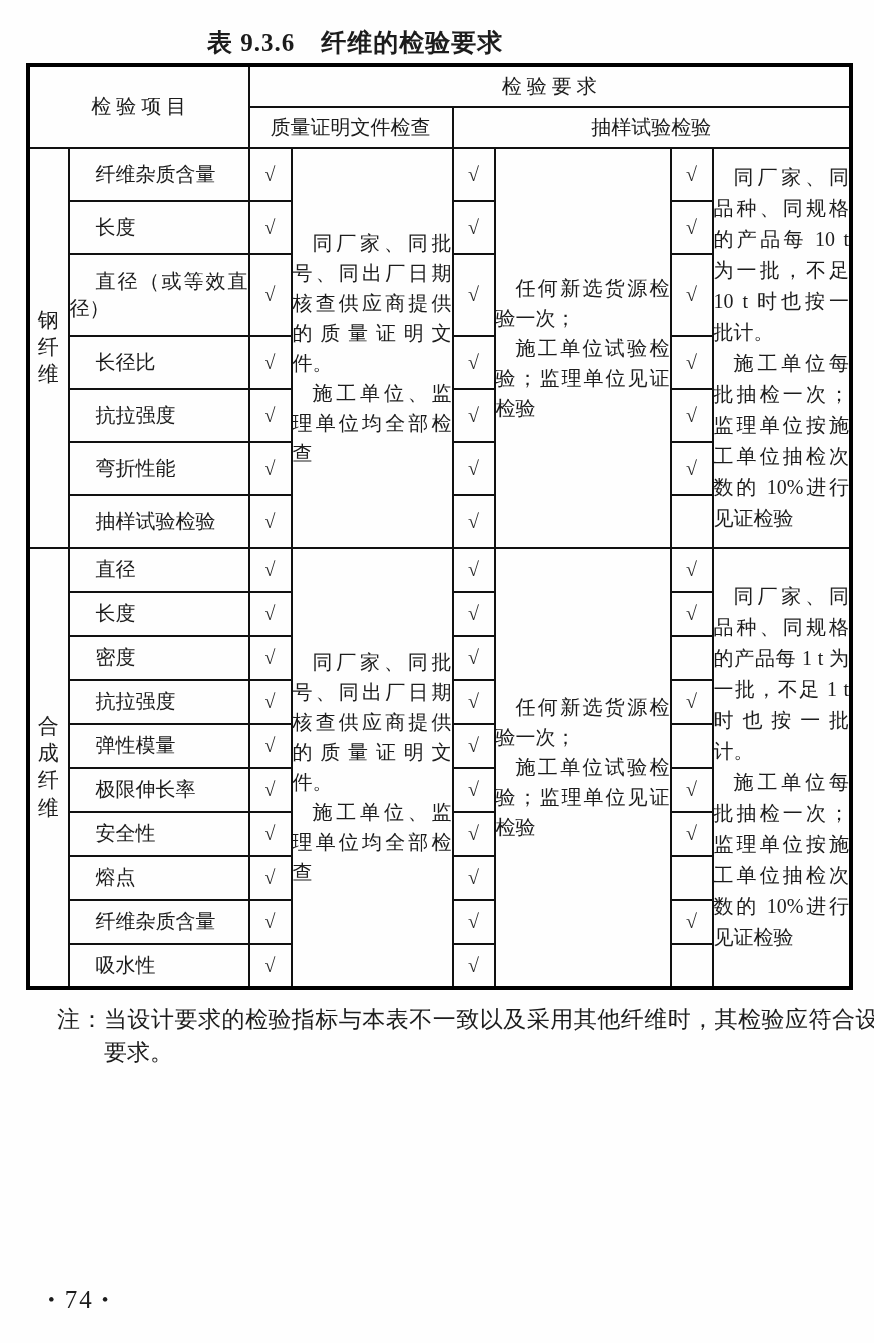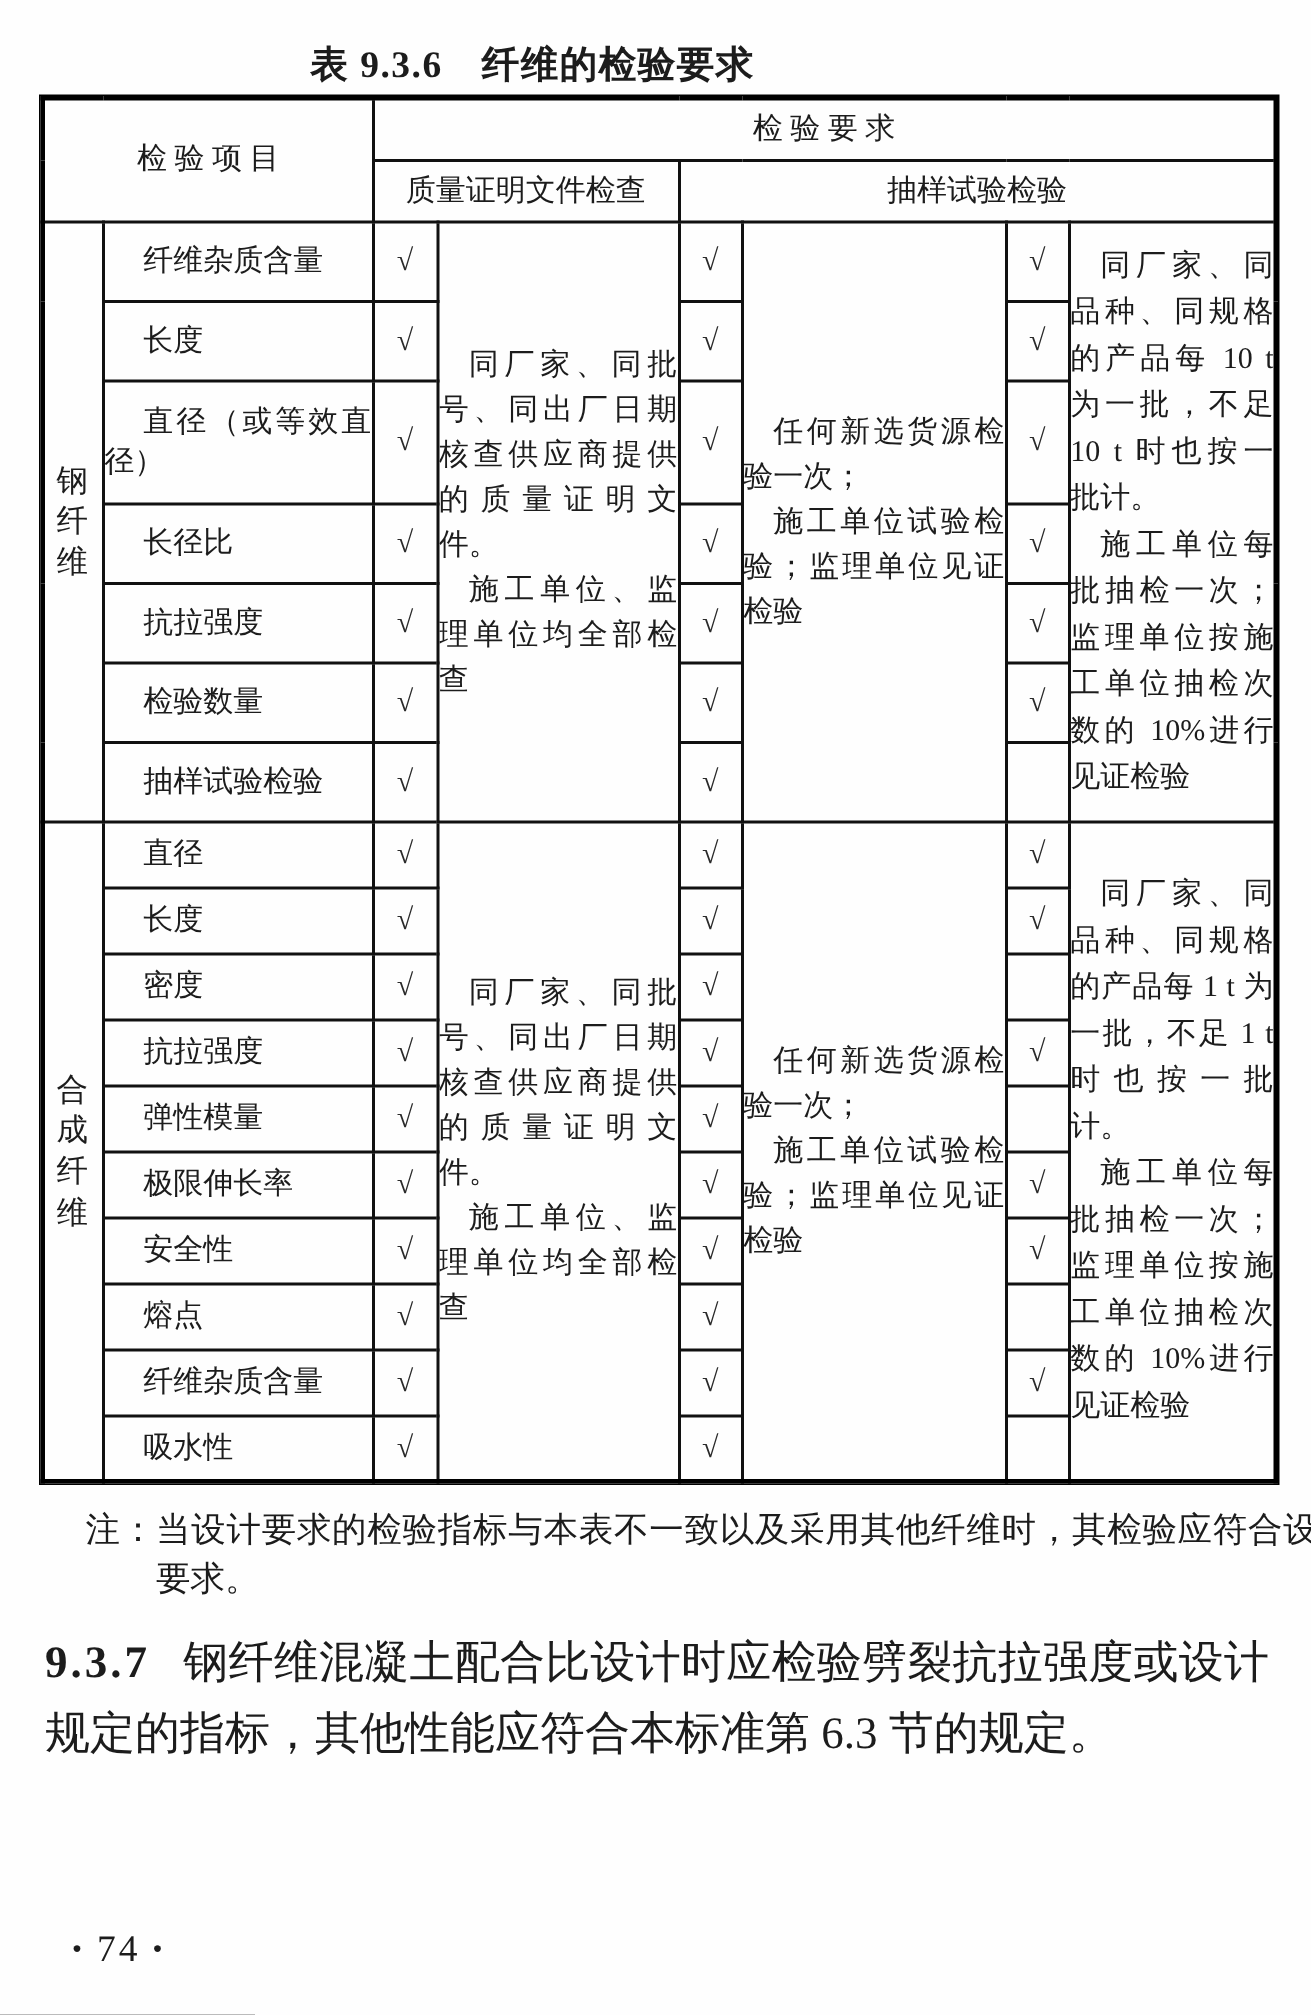--- a/index.html
+++ b/index.html
@@ -127,21 +127,21 @@
         <td class="chk">√</td>
         <td class="chk">√</td>
       </tr>
       <tr class="r-steel">
         <td class="item-cell">抗拉强度</td>
         <td class="chk">√</td>
         <td class="chk">√</td>
         <td class="chk">√</td>
       </tr>
       <tr class="r-steel">
-        <td class="item-cell">检验数量</td>
+        <td class="item-cell">弯折性能</td>
         <td class="chk">√</td>
         <td class="chk">√</td>
         <td class="chk">√</td>
       </tr>
       <tr class="r-steel">
         <td class="item-cell">抽样试验检验</td>
         <td class="chk">√</td>
         <td class="chk">√</td>
         <td class="chk"></td>
       </tr>
@@ -219,18 +219,17 @@
         <td class="item-cell">吸水性</td>
         <td class="chk">√</td>
         <td class="chk">√</td>
         <td class="chk"></td>
       </tr>
     </tbody>
   </table>
 
   <div class="note"><span>注：</span><span>当设计要求的检验指标与本表不一致以及采用其他纤维时，其检验应符合设计要求。</span></div>
 
-  <div class="body-para clause"><span class="num">9.3.7</span><span>钢纤维混凝土配合比设计时应检验劈裂抗拉强度或设计规定的指标，其他性能应符合本标准第 6.3 节的规定。</span></div>
 
 
   <div class="pagenum"><span class="dot">•</span><span>74</span><span class="dot">•</span></div>
 
 </div>
 
 </body></html>

